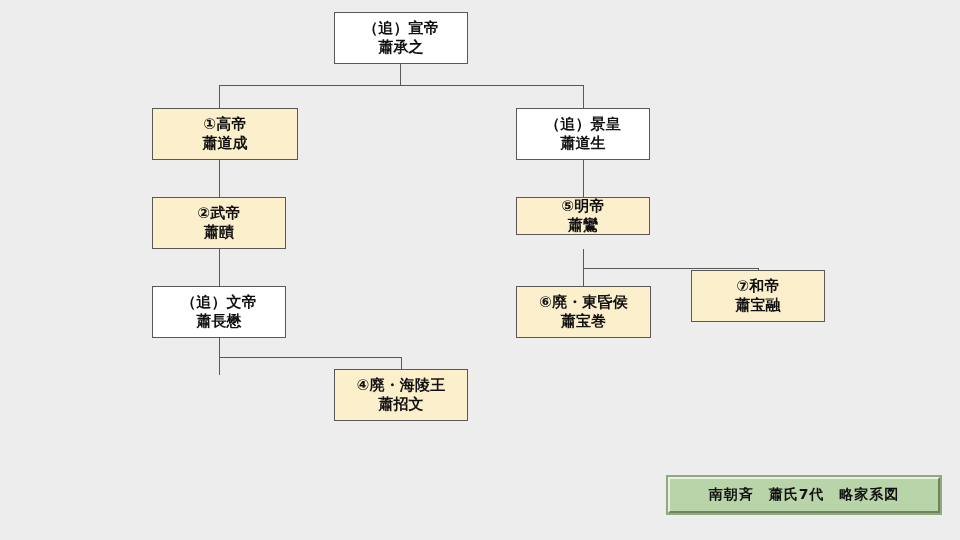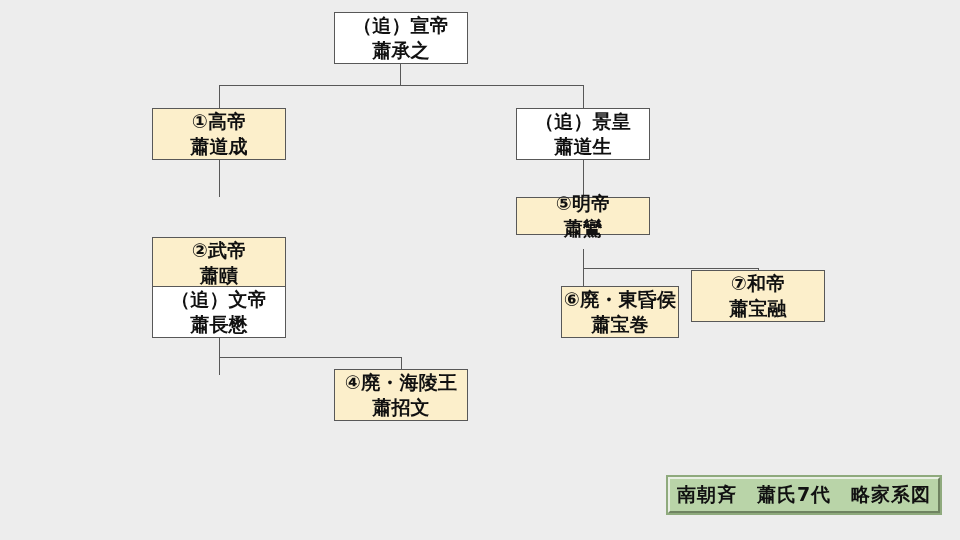--- a/index.html
+++ b/index.html
@@ -32,21 +32,21 @@
     position: absolute;
     box-sizing: border-box;
     border: 1px solid #585858;
     display: flex;
     flex-direction: column;
     align-items: center;
     justify-content: center;
     line-height: 1.30;
     color: #111111;
     font-weight: 700;
-    font-size: 19px;
+    font-size: 15px;
     letter-spacing: 0.2px;
     text-align: center;
   }
   .node.cream { background: #fcefcb; }
   .node.white { background: #ffffff; }
   .node .ln1 { display: block; }
   .node .ln2 { display: block; text-align: right; }
 
   
   #title-banner {
@@ -56,21 +56,21 @@
     align-items: center;
     justify-content: center;
     background: #b9d4a8;
     border-top: 2px solid #e9efe4;
     border-left: 2px solid #e9efe4;
     border-right: 2px solid #6f8361;
     border-bottom: 2px solid #6f8361;
     outline: 2px solid #8faa7d;
   }
   #title-banner .banner-text {
-    font-size: 19px;
+    font-size: 14px;
     font-weight: 700;
     color: #111111;
     letter-spacing: 1px;
     white-space: pre;
   }
 </style>
 </head>
 <body>
 
 <div id="canvas">
@@ -94,46 +94,46 @@
   <div class="conn conn-v" style="left:583px; top:249px; height:19px;"></div>
   <div class="conn conn-h" style="left:583px; top:268px; width:176px;"></div>
   <div class="conn conn-v" style="left:583px; top:268px; height:18px;"></div>
   <div class="conn conn-v" style="left:758px; top:268px; height:18px;"></div>
 
   <div class="node white" style="left:334px; top:12px; width:134px; height:52px;">
     <span class="ln1">（追）宣帝</span>
     <span class="ln2">蕭承之</span>
   </div>
 
-  <div class="node cream" style="left:152px; top:108px; width:134px; height:52px;">
+  <div class="node cream" style="left:152px; top:108px; width:146px; height:52px;">
     <span class="ln1">①高帝</span>
     <span class="ln2">蕭道成</span>
   </div>
 
   <div class="node white" style="left:516px; top:108px; width:134px; height:52px;">
     <span class="ln1">（追）景皇</span>
     <span class="ln2">蕭道生</span>
   </div>
 
-  <div class="node cream" style="left:152px; top:197px; width:134px; height:52px;margin-top:40px;">
+  <div class="node cream" style="left:152px; top:197px; width:134px; height:52px;">
     <span class="ln1">②武帝</span>
     <span class="ln2">蕭賾</span>
   </div>
 
   <div class="node cream" style="left:516px; top:197px; width:134px; height:38px;">
     <span class="ln1">⑤明帝</span>
     <span class="ln2">蕭鸞</span>
   </div>
 
   <div class="node white" style="left:152px; top:286px; width:134px; height:52px;">
     <span class="ln1">（追）文帝</span>
     <span class="ln2">蕭長懋</span>
   </div>
 
-  <div class="node cream" style="left:516px; top:286px; width:118px; height:52px;margin-left:45px;">
+  <div class="node cream" style="left:516px; top:286px; width:135px; height:52px;">
     <span class="ln1">⑥廃・東昏侯</span>
     <span class="ln2">蕭宝巻</span>
   </div>
 
   <div class="node cream" style="left:691px; top:270px; width:134px; height:52px;">
     <span class="ln1">⑦和帝</span>
     <span class="ln2">蕭宝融</span>
   </div>
 
 

